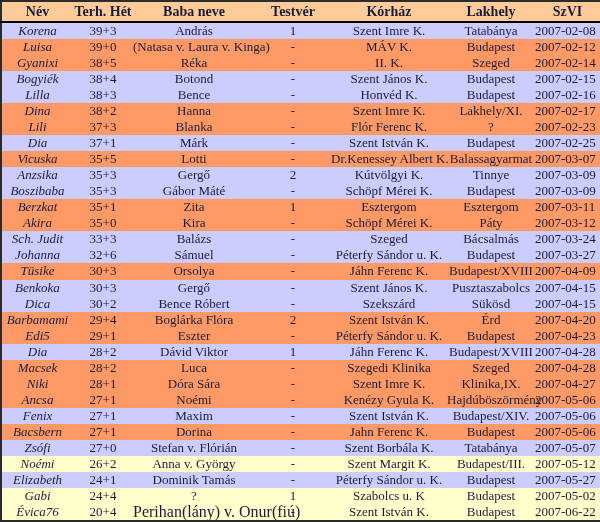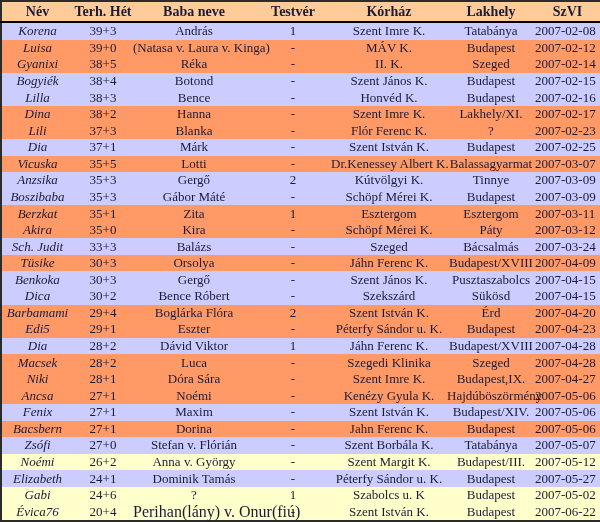--- a/index.html
+++ b/index.html
@@ -174,20 +174,29 @@
       </tr>
       <tr class="row-lavender">
         <td class="col-name">Sch. Judit</td>
         <td>33+3</td>
         <td>Balázs</td>
         <td>-</td>
         <td>Szeged</td>
         <td>Bácsalmás</td>
         <td class="col-date">2007-03-24</td>
       </tr>
+      <tr class="row-lavender">
+        <td class="col-name">Johanna</td>
+        <td>32+6</td>
+        <td>Sámuel</td>
+        <td>-</td>
+        <td>Péterfy Sándor u. K.</td>
+        <td>Budapest</td>
+        <td class="col-date">2007-03-27</td>
+      </tr>
       <tr class="row-orange">
         <td class="col-name">Tüsike</td>
         <td>30+3</td>
         <td>Orsolya</td>
         <td>-</td>
         <td>Jáhn Ferenc K.</td>
         <td>Budapest/XVIII</td>
         <td class="col-date">2007-04-09</td>
       </tr>
       <tr class="row-lavender">
@@ -243,21 +252,21 @@
         <td>Szegedi Klinika</td>
         <td>Szeged</td>
         <td class="col-date">2007-04-28</td>
       </tr>
       <tr class="row-orange">
         <td class="col-name">Niki</td>
         <td>28+1</td>
         <td>Dóra Sára</td>
         <td>-</td>
         <td>Szent Imre K.</td>
-        <td>Budapest,IX.</td>
+        <td>Klinika,IX.</td>
         <td class="col-date">2007-04-27</td>
       </tr>
       <tr class="row-orange">
         <td class="col-name">Ancsa</td>
         <td>27+1</td>
         <td>Noémi</td>
         <td>-</td>
         <td>Kenézy Gyula K.</td>
         <td>Hajdúböszörmény</td>
         <td class="col-date">2007-05-06</td>
@@ -302,21 +311,21 @@
         <td class="col-name">Elizabeth</td>
         <td>24+1</td>
         <td>Dominik Tamás</td>
         <td>-</td>
         <td>Péterfy Sándor u. K.</td>
         <td>Budapest</td>
         <td class="col-date">2007-05-27</td>
       </tr>
       <tr class="row-yellow">
         <td class="col-name">Gabi</td>
-        <td>24+6</td>
+        <td>24+4</td>
         <td>?</td>
         <td>1</td>
         <td>Szabolcs u. K</td>
         <td>Budapest</td>
         <td class="col-date">2007-05-02</td>
       </tr>
       <tr class="row-yellow">
         <td class="col-name">Évica76</td>
         <td>20+4</td>
         <td class="small-text">Perihan(lány) v. Onur(fiú)</td>

